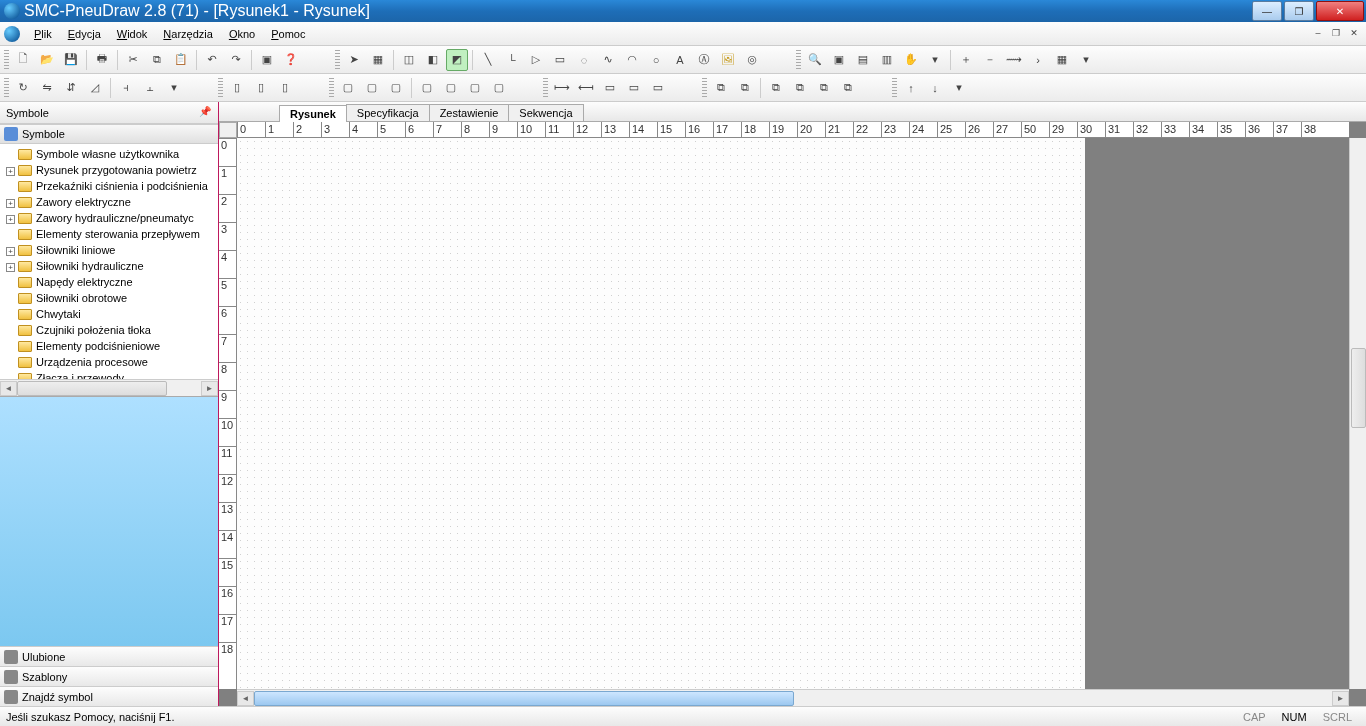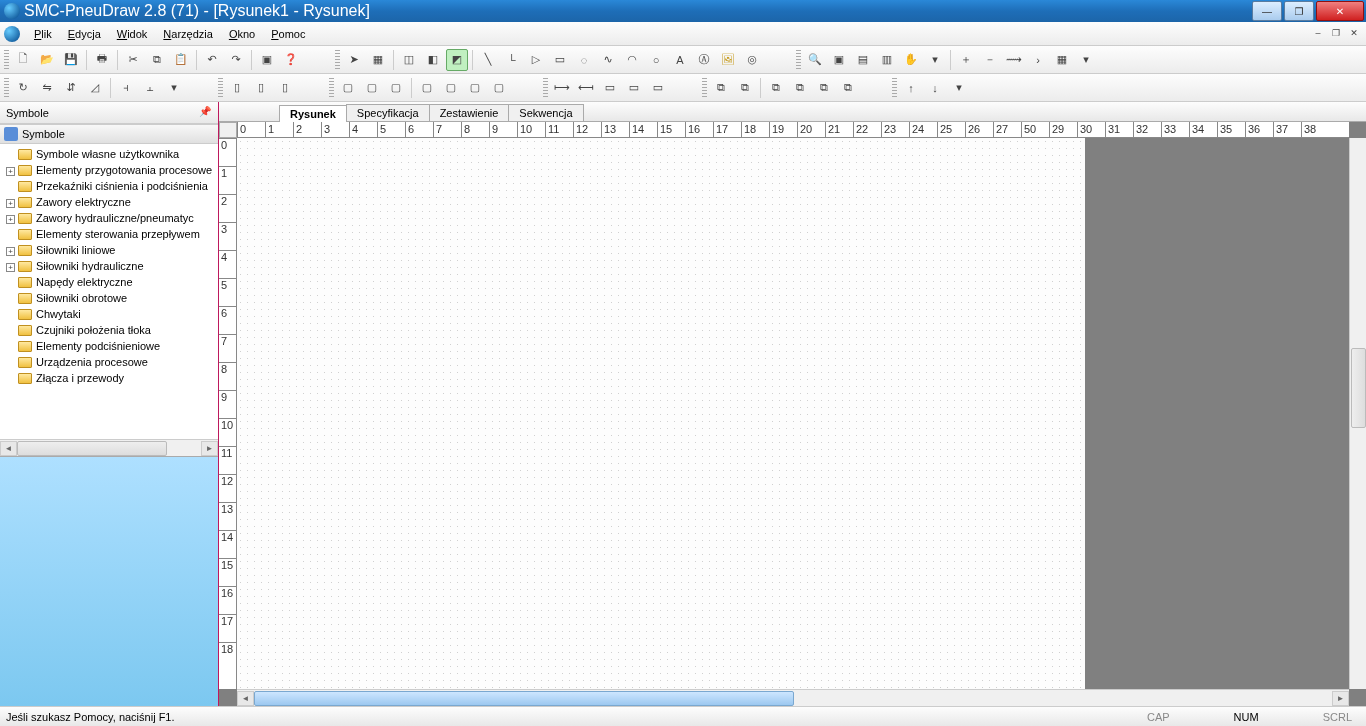--- a/index.html
+++ b/index.html
@@ -65,21 +65,21 @@
 .vscroll { position: absolute; right: 0; top: 36px; bottom: 17px; width: 17px; background: #f0f0f0; border-left: 1px solid #ccc; }
 .vscroll .thumb { position: absolute; top: 210px; left: 1px; width: 15px; height: 80px; background: linear-gradient(to right, #eee, #ddd); border: 1px solid #bbb; border-radius: 2px; }
 .hscroll { position: absolute; left: 18px; right: 17px; bottom: 0; height: 17px; background: #f0f0f0; border-top: 1px solid #ccc; display: flex; align-items: center; }
 .hscroll .arrow { width: 17px; height: 15px; background: #e8e8e8; border: 1px solid #ccc; text-align: center; font-size: 8px; line-height: 13px; color: #666; }
 .hscroll .track { flex: 1; height: 15px; position: relative; }
 .hscroll .thumb { position: absolute; left: 0; top: 0; width: 540px; height: 15px; background: linear-gradient(to bottom, #cde6ff, #9cc8f0); border: 1px solid #7aa8d0; border-radius: 2px; }
 
 
 .statusbar { height: 20px; background: linear-gradient(to bottom, #fdfdfd, #e8e8e8); border-top: 1px solid #ccc; display: flex; align-items: center; padding: 0 6px; font-size: 11px; }
 .statusbar .spacer { flex: 1; }
-.statusbar .ind { padding: 0 8px; color: #888; margin-left: 48px; }
+.statusbar .ind { padding: 0 8px; color: #888; }
 .statusbar .ind.active { color: #000; }
 </style>
 </head>
 <body>
 
 <div class="titlebar">
   <div class="app-icon"></div>
   <div class="title-text">SMC-PneuDraw 2.8 (71) - [Rysunek1 - Rysunek]</div>
   <div class="win-btns">
     <div class="win-btn">—</div>
@@ -220,21 +220,21 @@
     </div>
     <div class="tree" id="tree">
         <div class="tree-row">
           <span class="expander empty"></span>
           <span class="folder"></span>
           <span>Symbole własne użytkownika</span>
         </div>
         <div class="tree-row">
           <span class="expander">+</span>
           <span class="folder"></span>
-          <span>Elementy przygotowania procesowe</span>
+          <span>Rysunek przygotowania powietrz</span>
         </div>
         <div class="tree-row">
           <span class="expander empty"></span>
           <span class="folder"></span>
           <span>Przekaźniki ciśnienia i podciśnienia</span>
         </div>
         <div class="tree-row">
           <span class="expander">+</span>
           <span class="folder"></span>
           <span>Zawory elektryczne</span>
@@ -296,20 +296,34 @@
         </div>
       </div>
     <div class="tree-hscroll">
       <div class="arrow">◄</div>
       <div class="track">
           <div class="thumb"></div>
         </div>
       <div class="arrow">►</div>
     </div>
     <div class="preview"></div>
+    <div class="bottom-panels">
+      <div class="panel-row">
+          <div class="picon"></div>
+          <span>Ulubione</span>
+        </div>
+      <div class="panel-row">
+          <div class="picon"></div>
+          <span>Szablony</span>
+        </div>
+      <div class="panel-row">
+          <div class="picon"></div>
+          <span>Znajdź symbol</span>
+        </div>
+    </div>
   </div>
 
   <div class="canvas-area">
     <div class="tabs" id="tabs">
         <div class="tab active">Rysunek</div>
         <div class="tab">Specyfikacja</div>
         <div class="tab">Zestawienie</div>
         <div class="tab">Sekwencja</div>
       </div>
     <div class="ruler-corner"></div>

